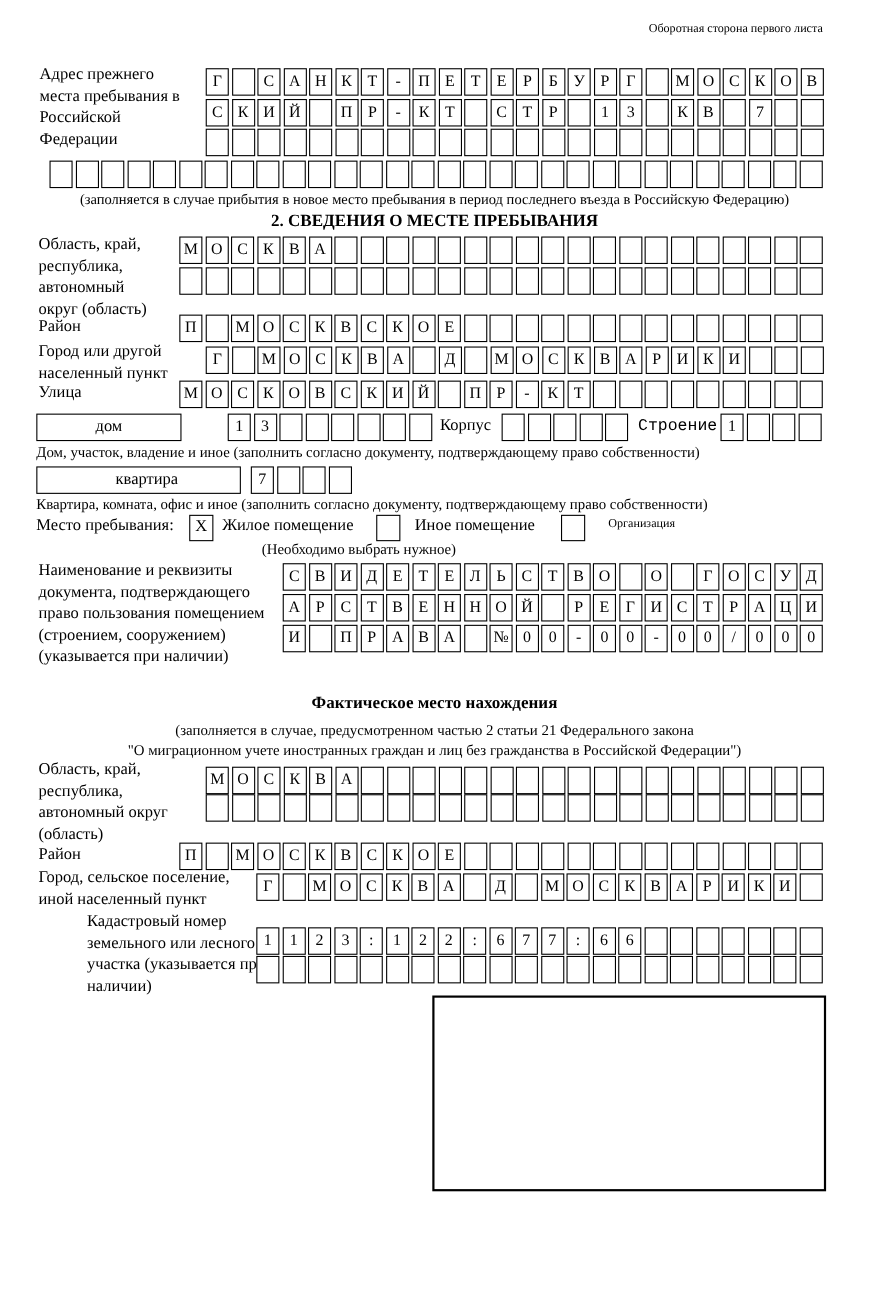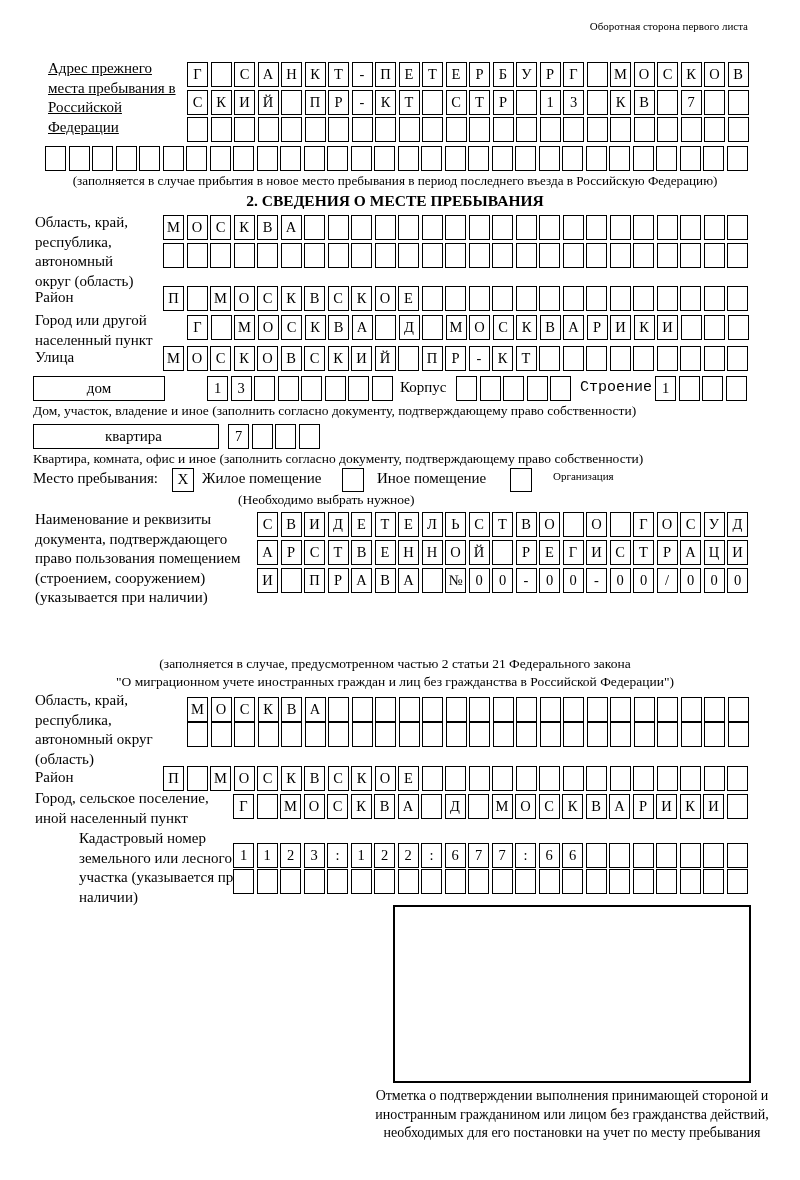--- a/index.html
+++ b/index.html
@@ -19,21 +19,21 @@
   .bold{font-weight:bold;}
   .stampbox{box-sizing:border-box;border:2px solid #000;background:#fff;}
 </style>
 </head>
 <body>
 
 <div id="page">
 
   <div class="abs" style="top:20px;right:52px;font-size:11px;">Оборотная сторона первого листа</div>
 
-  <div class="abs lbl" style="left:48px;top:59px;width:135px;text-decoration:underline;">Адрес прежнего места пребывания в Российской Федерации</div>
+  <div class="abs lbl" style="left:36px;top:59px;width:135px;">Адрес прежнего места пребывания в Российской Федерации</div>
   <div class="cellrow" style="left:187px;top:62px;">
       <div class="cell">Г</div>
       <div class="cell"></div>
       <div class="cell">С</div>
       <div class="cell">А</div>
       <div class="cell">Н</div>
       <div class="cell">К</div>
       <div class="cell">Т</div>
       <div class="cell">-</div>
       <div class="cell">П</div>
@@ -393,20 +393,21 @@
       <div class="cell">0</div>
       <div class="cell">-</div>
       <div class="cell">0</div>
       <div class="cell">0</div>
       <div class="cell">/</div>
       <div class="cell">0</div>
       <div class="cell">0</div>
       <div class="cell">0</div>
     </div>
 
+  <div class="abs center bold" style="left:30px;top:631px;width:730px;font-size:15.5px;">Фактическое место нахождения</div>
   <div class="abs note center" style="left:30px;top:655px;width:730px;font-size:13.5px;">(заполняется в случае, предусмотренном частью 2 статьи 21 Федерального закона</div>
   <div class="abs note center" style="left:30px;top:673px;width:730px;font-size:13.5px;">"О миграционном учете иностранных граждан и лиц без гражданства в Российской Федерации")</div>
 
   <div class="abs lbl" style="left:35px;top:691px;width:142px;">Область, край, республика, автономный округ (область)</div>
   <div class="cellrow" style="left:187px;top:697px;">
       <div class="cell">М</div>
       <div class="cell">О</div>
       <div class="cell">С</div>
       <div class="cell">К</div>
       <div class="cell">В</div>
@@ -556,15 +557,14 @@
       <div class="cell"></div>
       <div class="cell"></div>
       <div class="cell"></div>
       <div class="cell"></div>
       <div class="cell"></div>
       <div class="cell"></div>
       <div class="cell"></div>
     </div>
 
   <div class="abs stampbox" style="left:393px;top:905px;width:358px;height:178px;"></div>
-  <div class="abs center" style="left:352px;top:1087px;width:440px;font-size:14px;line-height:18.5px;">Отметка о подтверждении выполнения принимающей стороной и иностранным гражданином или лицом без гражданства действий, необходимых для его постановки на учет по месту пребывания</div>
 
 </div>
 
 </body></html>

